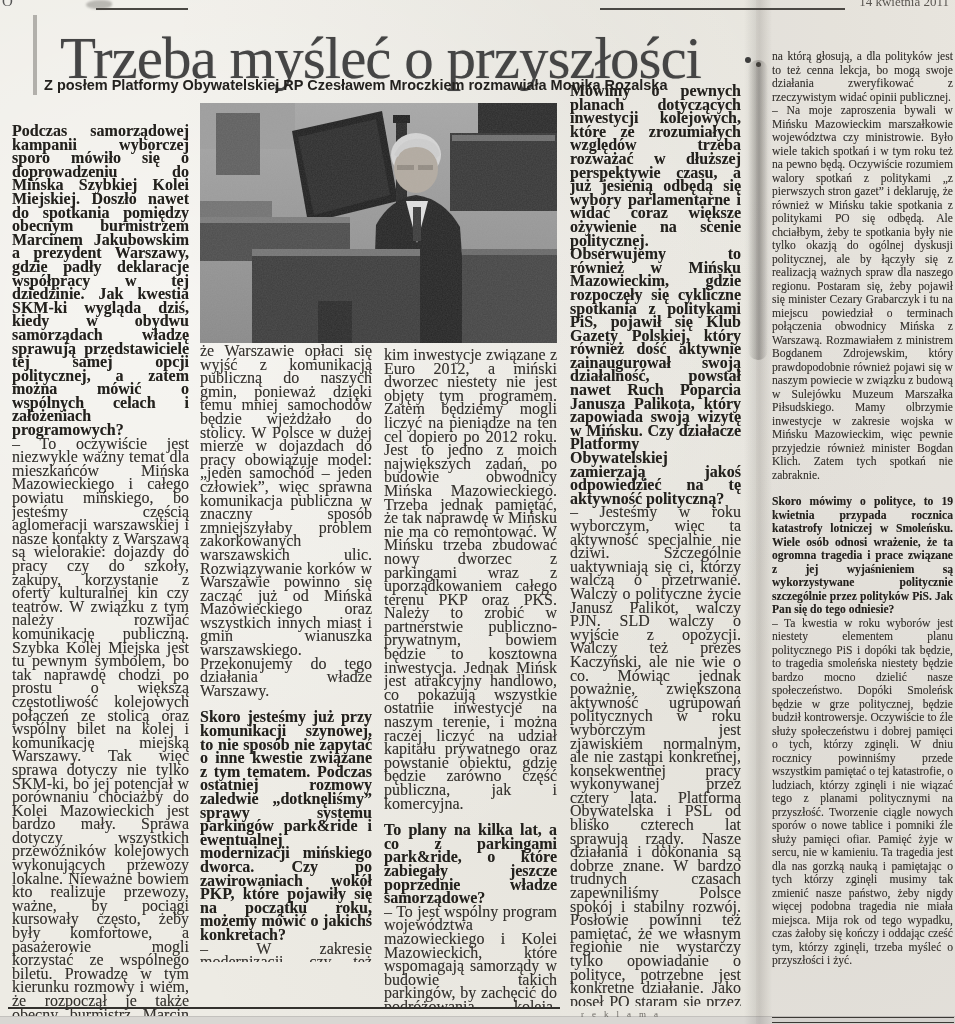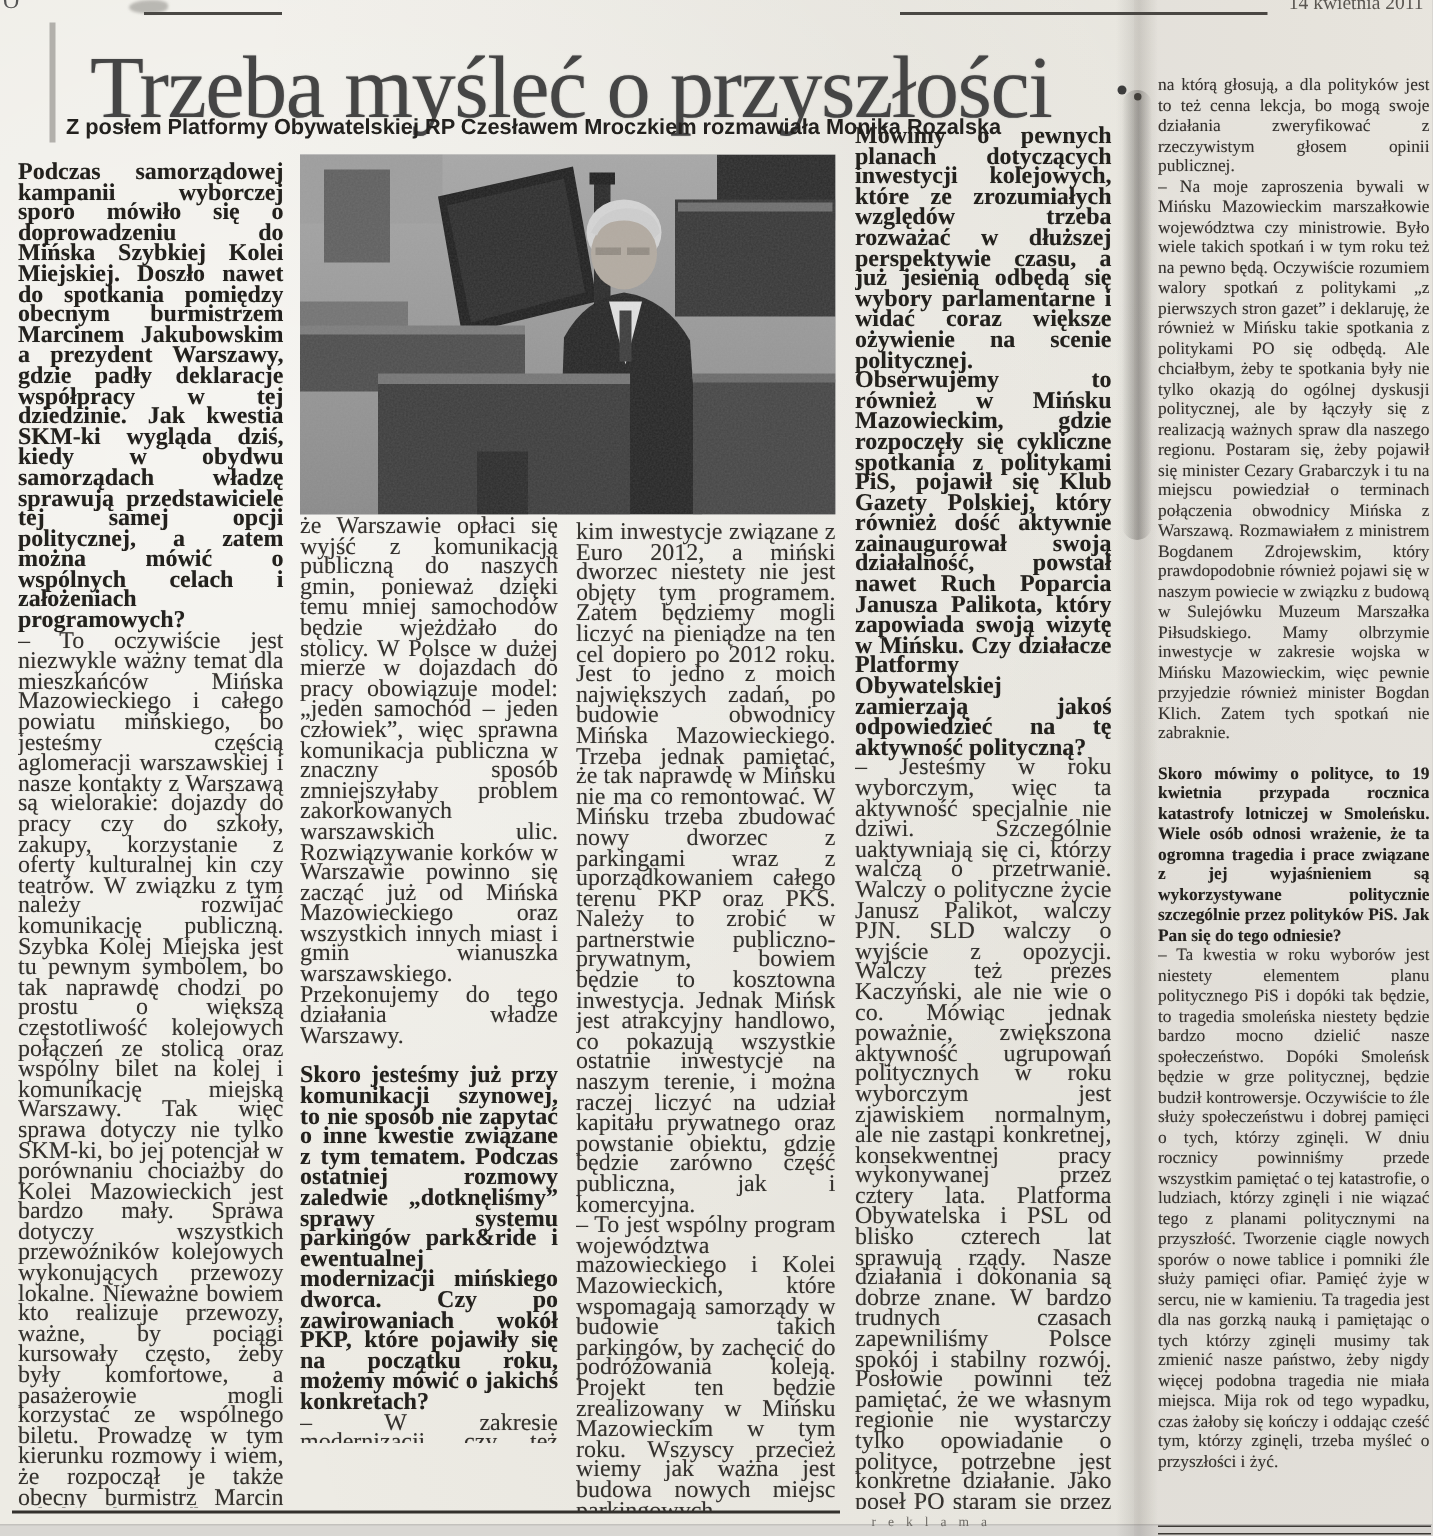--- a/index.html
+++ b/index.html
@@ -43,21 +43,21 @@
   .photo svg{display:block;}
   
   .col{
     position:absolute;overflow:hidden;
     font-size:16px;line-height:13.6px;text-align:justify;
     color:#35322e;text-shadow:0 0 .5px rgba(40,38,34,.35);
   }
   .col p{margin:0;}
   .col p.gap{margin-top:13px;}
   .col p.q{font-weight:bold;color:#23211d;}
-  .col1{left:12px;top:108px;width:177px;height:897px;}
+  .col1{left:12px;top:124px;width:177px;height:897px;}
   .col2{left:200px;top:344px;width:172px;height:618px;}
   .col3{left:384px;top:348px;width:173px;height:660px;}
   .col4{left:570px;top:84px;width:171px;height:922px;}
   .col5{left:772px;top:50px;width:181px;height:956px;font-size:11.6px;line-height:13.5px;}
   .col5-bullet{position:absolute;left:756px;top:62px;width:5px;height:5px;border-radius:50%;background:#46443f;}
   
   .bottom-rule{position:absolute;left:8px;top:1007px;width:552px;height:2px;background:#33312d;}
   .reklama{
     position:absolute;left:531px;top:1009px;width:185px;text-align:center;
     font:9px "Liberation Serif",serif;color:#6e6b66;letter-spacing:8px;
@@ -142,32 +142,33 @@
   </div>
 
   <div class="col col2">
     <p>że Warszawie opłaci się wyjść z komunikacją publiczną do naszych gmin, ponieważ dzięki temu mniej samochodów będzie wjeżdżało do stolicy. W Polsce w dużej mierze w dojazdach do pracy obowiązuje model: „jeden samochód – jeden człowiek”, więc sprawna komunikacja publiczna w znaczny sposób zmniejszyłaby problem zakorkowanych warszawskich ulic. Rozwiązywanie korków w Warszawie powinno się zacząć już od Mińska Mazowieckiego oraz wszystkich innych miast i gmin wianuszka warszawskiego. Przekonujemy do tego działania władze Warszawy.</p>
     <p class="q gap">Skoro jesteśmy już przy komunikacji szynowej, to nie sposób nie zapytać o inne kwestie związane z tym tematem. Podczas ostatniej rozmowy zaledwie „dotknęliśmy” sprawy systemu parkingów park&amp;ride i ewentualnej modernizacji mińskiego dworca. Czy po zawirowaniach wokół PKP, które pojawiły się na początku roku, możemy mówić o jakichś konkretach?</p>
     <p>– W zakresie modernizacji, czy też raczej budowy nowego dworca w Mińsku Mazowieckim, sytuacja wygląda obiecująco. Wprowadziliśmy bowiem możliwość finansowania modernizacji i budowy dworców przez budżet państwa, bo PKP jeszcze przez długie lata nie znalazłyby na ten cel pieniędzy. Od dwóch lat rząd corocznie przeznacza na budowę i remonty dworców kolejowych po kilkaset milionów złotych. Istnieje zatem potencjalna możliwość finansowania takiej inwestycji. Dotacje z budżetu państwa przeznaczane są na budowę największych dworców w kraju, a Mińsk znajduje się w tej grupie. Obecnie finansowane są przede wszyst-</p>
   </div>
 
   <div class="col col3">
     <p>kim inwestycje związane z Euro 2012, a miński dworzec niestety nie jest objęty tym programem. Zatem będziemy mogli liczyć na pieniądze na ten cel dopiero po 2012 roku. Jest to jedno z moich największych zadań, po budowie obwodnicy Mińska Mazowieckiego. Trzeba jednak pamiętać, że tak naprawdę w Mińsku nie ma co remontować. W Mińsku trzeba zbudować nowy dworzec z parkingami wraz z uporządkowaniem całego terenu PKP oraz PKS. Należy to zrobić w partnerstwie publiczno-prywatnym, bowiem będzie to kosztowna inwestycja. Jednak Mińsk jest atrakcyjny handlowo, co pokazują wszystkie ostatnie inwestycje na naszym terenie, i można raczej liczyć na udział kapitału prywatnego oraz powstanie obiektu, gdzie będzie zarówno część publiczna, jak i komercyjna.</p>
+    <p class="q gap">To plany na kilka lat, a co z parkingami park&amp;ride, o które zabiegały jeszcze poprzednie władze samorządowe?</p>
     <p>– To jest wspólny program województwa mazowieckiego i Kolei Mazowieckich, które wspomagają samorządy w budowie takich parkingów, by zachęcić do podróżowania koleją. Projekt ten będzie zrealizowany w Mińsku Mazowieckim w tym roku. Wszyscy przecież wiemy jak ważna jest budowa nowych miejsc parkingowych, szczególnie w pobliżu dworca. Województwo dofinansowuje budowę określonej liczby miejsc parkingowych, a w Mińsku ma ich powstać o wiele więcej, więc i udział własny miasta w finansowaniu tego projektu też musi być większy. Jednak budowa parkingów w Mińsku warta jest każdych pieniędzy.</p>
   </div>
 
   <div class="col col4">
     <p class="q">Mówimy o pewnych planach dotyczących inwestycji kolejowych, które ze zrozumiałych względów trzeba rozważać w dłuższej perspektywie czasu, a już jesienią odbędą się wybory parlamentarne i widać coraz większe ożywienie na scenie politycznej. Obserwujemy to również w Mińsku Mazowieckim, gdzie rozpoczęły się cykliczne spotkania z politykami PiS, pojawił się Klub Gazety Polskiej, który również dość aktywnie zainaugurował swoją działalność, powstał nawet Ruch Poparcia Janusza Palikota, który zapowiada swoją wizytę w Mińsku. Czy działacze Platformy Obywatelskiej zamierzają jakoś odpowiedzieć na tę aktywność polityczną?</p>
     <p>– Jesteśmy w roku wyborczym, więc ta aktywność specjalnie nie dziwi. Szczególnie uaktywniają się ci, którzy walczą o przetrwanie. Walczy o polityczne życie Janusz Palikot, walczy PJN. SLD walczy o wyjście z opozycji. Walczy też prezes Kaczyński, ale nie wie o co. Mówiąc jednak poważnie, zwiększona aktywność ugrupowań politycznych w roku wyborczym jest zjawiskiem normalnym, ale nie zastąpi konkretnej, konsekwentnej pracy wykonywanej przez cztery lata. Platforma Obywatelska i PSL od blisko czterech lat sprawują rządy. Nasze działania i dokonania są dobrze znane. W bardzo trudnych czasach zapewniliśmy Polsce spokój i stabilny rozwój. Posłowie powinni też pamiętać, że we własnym regionie nie wystarczy tylko opowiadanie o polityce, potrzebne jest konkretne działanie. Jako poseł PO staram się przez cały czas być aktywny i poprzez konkretne projekty, realizowane w regionie nie tylko w roku wyborczym, działać na rzecz mieszkańców. To oni wymagają ode mnie nie tylko działań politycznych i mówienia na ten temat, ale przede wszystkim konkretów dotyczących tej ziemi. Zresztą takie zobowiązanie zaciągnąłem wobec mieszkańców i staram się je wykonywać. A ponieważ udało się sporo zrobić, spokojnie patrzę na aktywność konkurencji.</p>
     <p class="q gap">Oczywiście praca nad konkretnymi zadaniami jest niezwykle ważna, jednak funkcjonowanie partii politycznej to również bezpośredni kontakt z wyborcami. Ludzie chcą mieć możliwość spotkania się z liderami partii,</p>
   </div>
 
   <span class="col5-bullet"></span>
   <div class="col col5">
-    <p>na którą głosują, a dla polityków jest to też cenna lekcja, bo mogą swoje działania zweryfikować z rzeczywistym głosem opinii publicznej.</p>
+    <p>na którą głosują, a dla polityków jest to też cenna lekcja, bo mogą swoje działania zweryfikować z rzeczywistym widać opinii publicznej.</p>
     <p>– Na moje zaproszenia bywali w Mińsku Mazowieckim marszałkowie województwa czy ministrowie. Było wiele takich spotkań i w tym roku też na pewno będą. Oczywiście rozumiem walory spotkań z politykami „z pierwszych stron gazet” i deklaruję, że również w Mińsku takie spotkania z politykami PO się odbędą. Ale chciałbym, żeby te spotkania były nie tylko okazją do ogólnej dyskusji politycznej, ale by łączyły się z realizacją ważnych spraw dla naszego regionu. Postaram się, żeby pojawił się minister Cezary Grabarczyk i tu na miejscu powiedział o terminach połączenia obwodnicy Mińska z Warszawą. Rozmawiałem z ministrem Bogdanem Zdrojewskim, który prawdopodobnie również pojawi się w naszym powiecie w związku z budową w Sulejówku Muzeum Marszałka Piłsudskiego. Mamy olbrzymie inwestycje w zakresie wojska w Mińsku Mazowieckim, więc pewnie przyjedzie również minister Bogdan Klich. Zatem tych spotkań nie zabraknie.</p>
     <p class="q gap">Skoro mówimy o polityce, to 19 kwietnia przypada rocznica katastrofy lotniczej w Smoleńsku. Wiele osób odnosi wrażenie, że ta ogromna tragedia i prace związane z jej wyjaśnieniem są wykorzystywane politycznie szczególnie przez polityków PiS. Jak Pan się do tego odniesie?</p>
     <p>– Ta kwestia w roku wyborów jest niestety elementem planu politycznego PiS i dopóki tak będzie, to tragedia smoleńska niestety będzie bardzo mocno dzielić nasze społeczeństwo. Dopóki Smoleńsk będzie w grze politycznej, będzie budził kontrowersje. Oczywiście to źle służy społeczeństwu i dobrej pamięci o tych, którzy zginęli. W dniu rocznicy powinniśmy przede wszystkim pamiętać o tej katastrofie, o ludziach, którzy zginęli i nie wiązać tego z planami politycznymi na przyszłość. Tworzenie ciągle nowych sporów o nowe tablice i pomniki źle służy pamięci ofiar. Pamięć żyje w sercu, nie w kamieniu. Ta tragedia jest dla nas gorzką nauką i pamiętając o tych którzy zginęli musimy tak zmienić nasze państwo, żeby nigdy więcej podobna tragedia nie miała miejsca. Mija rok od tego wypadku, czas żałoby się kończy i oddając cześć tym, którzy zginęli, trzeba myśleć o przyszłości i żyć.</p>
   </div>
 
   <div class="scan-bottom"></div>
   <div class="bottom-rule"></div>
   <div class="reklama">reklama</div>
   <div class="double-rule"></div>
   <div class="crease"></div>

